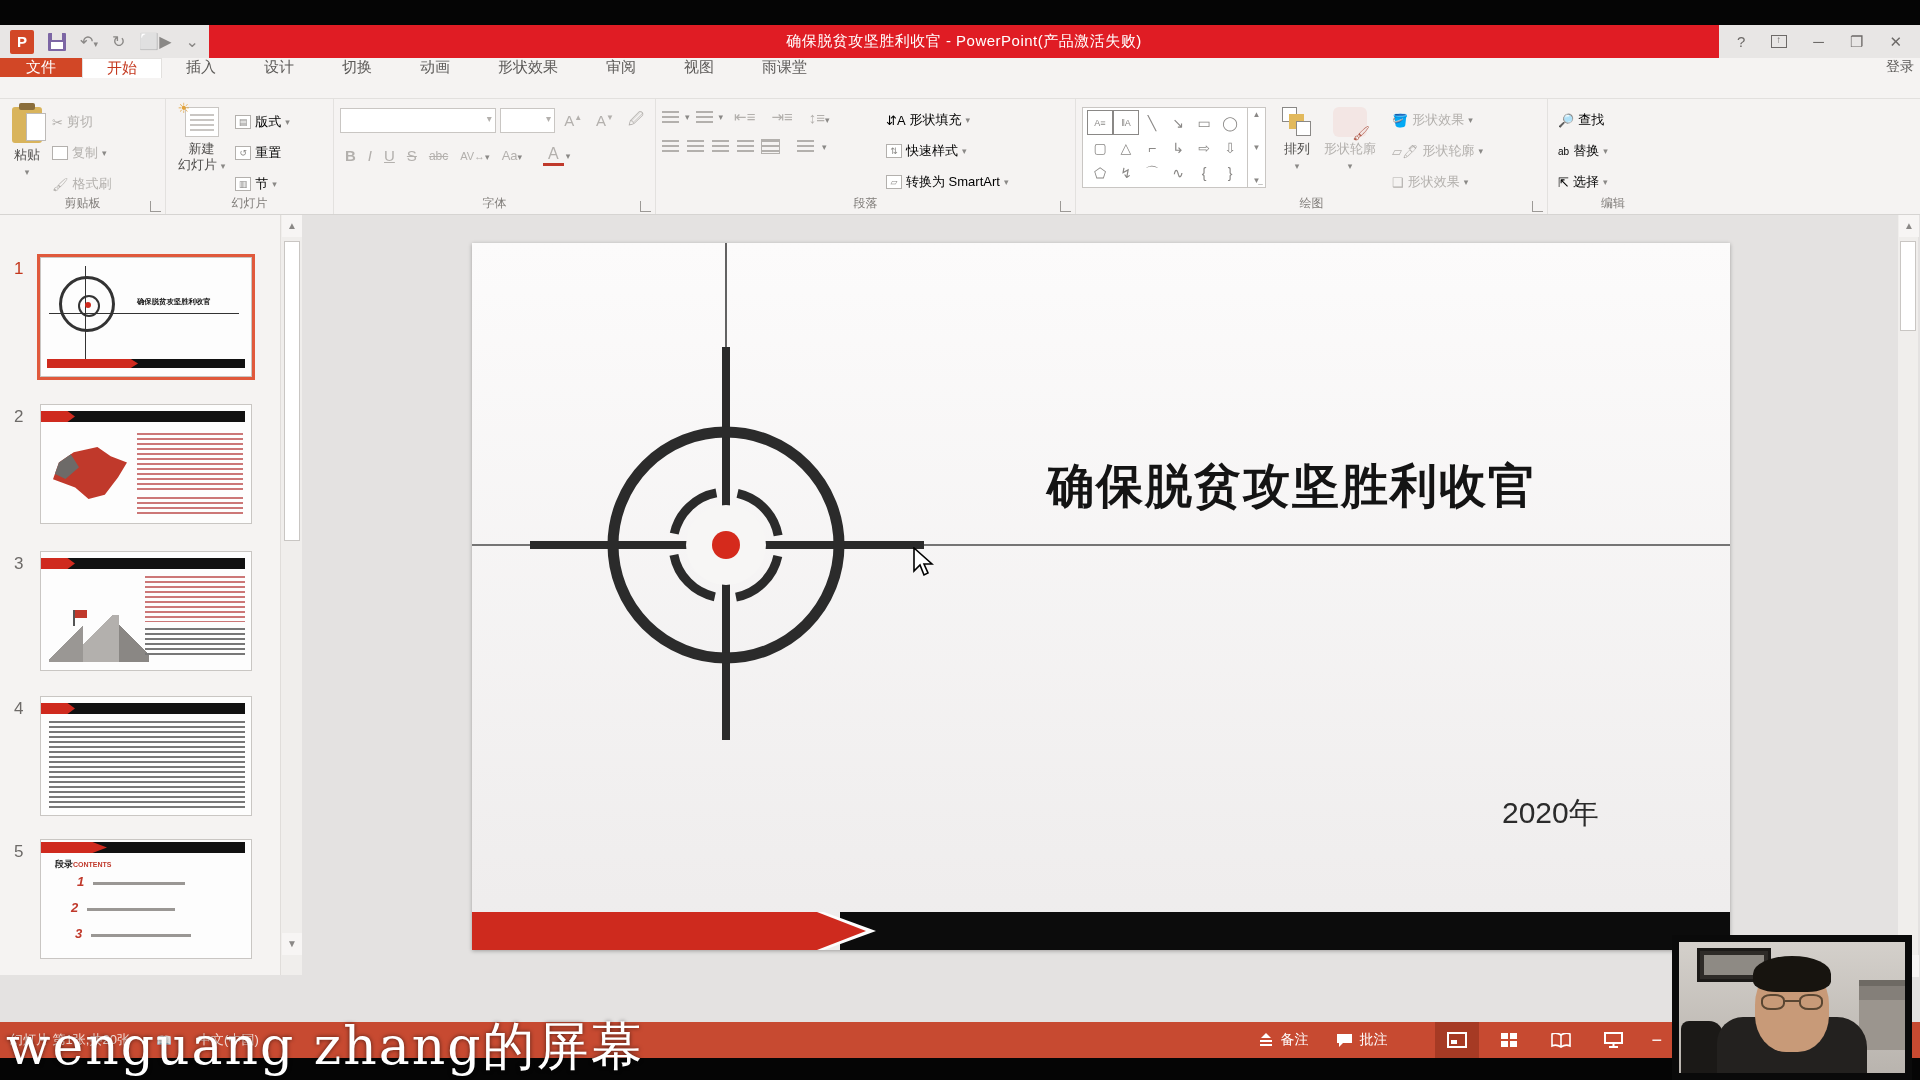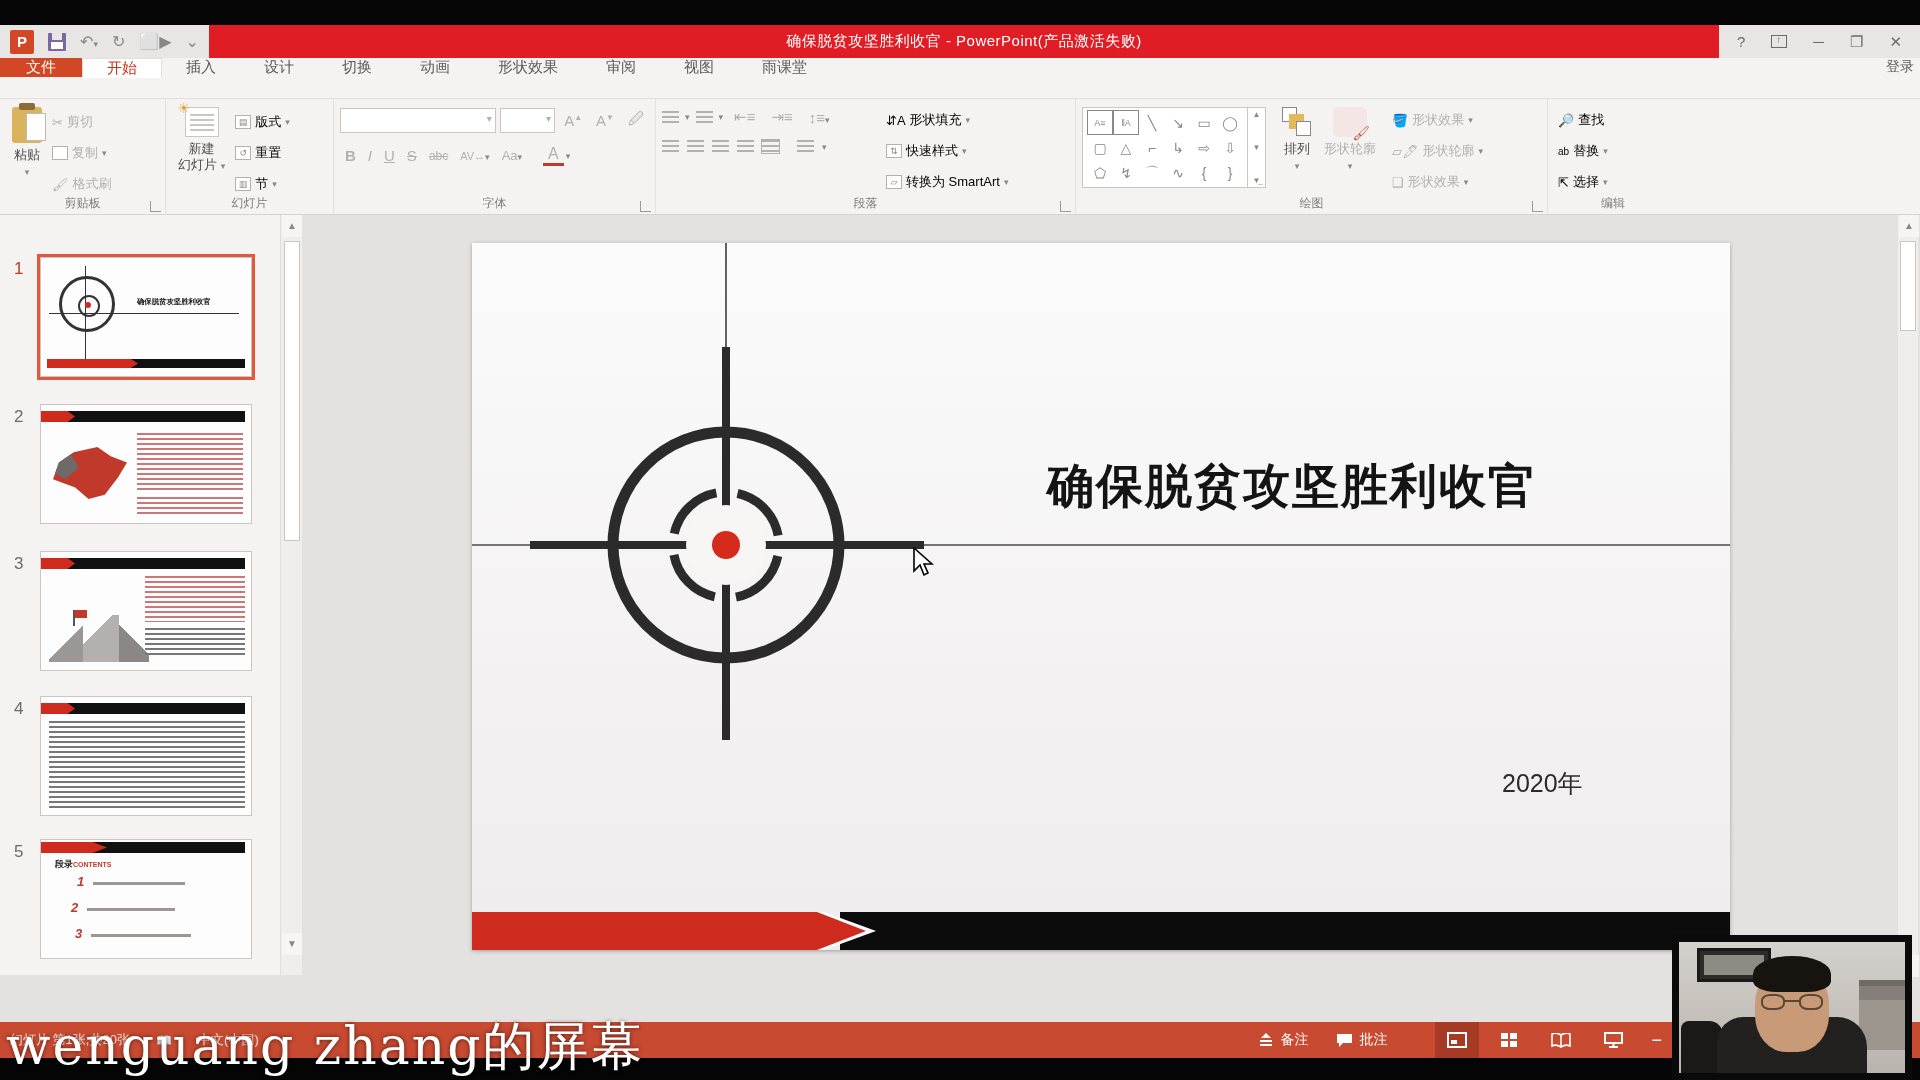--- a/index.html
+++ b/index.html
@@ -97,21 +97,21 @@
   .t5-head { position:absolute; left:14px; top:18px; font-size:9px; font-weight:bold; color:#222; }
   .t5-head small { color:#c0392b; font-size:7px; }
 
   .thumb-scrollbar { position:absolute; left:280px; top:0; width:22px; height:760px; background:#f0eeec; border-left:1px solid #e0ddda; }
   .scroll-arrow { position:absolute; left:1px; width:20px; height:22px; background:#f7f5f4; color:#8a8886; font-size:10px; text-align:center; line-height:22px; }
   .thumb-scrollbar .thumb { position:absolute; left:3px; top:26px; width:16px; height:300px; background:#fff; border:1px solid #c9c6c3; }
 
   
   .slide { position:absolute; left:472px; top:28px; width:1258px; height:707px; background:linear-gradient(180deg,#fcfbfb,#eeecec); box-shadow:0 1px 4px rgba(0,0,0,.3); }
   .slide-title { position:absolute; left:540px; top:212px; width:560px; text-align:center; font-size:47px; font-weight:800; color:#141414; letter-spacing:2px; white-space:nowrap; }
-  .slide-year { position:absolute; left:1030px; top:524px; font-size:25px; color:#2b2b2b; }
+  .slide-year { position:absolute; left:1030px; top:550px; font-size:30px; color:#2b2b2b; }
   .banner-black { position:absolute; left:368px; bottom:0; right:0; height:38px; background:#0c0c0c; }
   .banner-white { position:absolute; left:0; bottom:0; width:404px; height:38px; background:#fdfdfd; clip-path:polygon(0 0,352px 0,404px 50%,352px 100%,0 100%); }
   .banner-red { position:absolute; left:0; bottom:0; width:394px; height:38px; background:#ce2a1e; clip-path:polygon(0 0,345px 0,394px 50%,345px 100%,0 100%); }
 
   .main-scrollbar { position:absolute; right:2px; top:0; width:20px; height:762px; background:#f0eeec; }
   .main-scrollbar .thumb { position:absolute; left:2px; top:26px; width:16px; height:90px; background:#fff; border:1px solid #c9c6c3; }
 
   
   .notes-strip { position:absolute; left:0; top:760px; width:1920px; height:47px; background:#f1efee; border-top:1px solid #d6d4d2; }
   .notes-placeholder { position:absolute; left:318px; top:12px; font-size:16px; color:#8a8886; }

